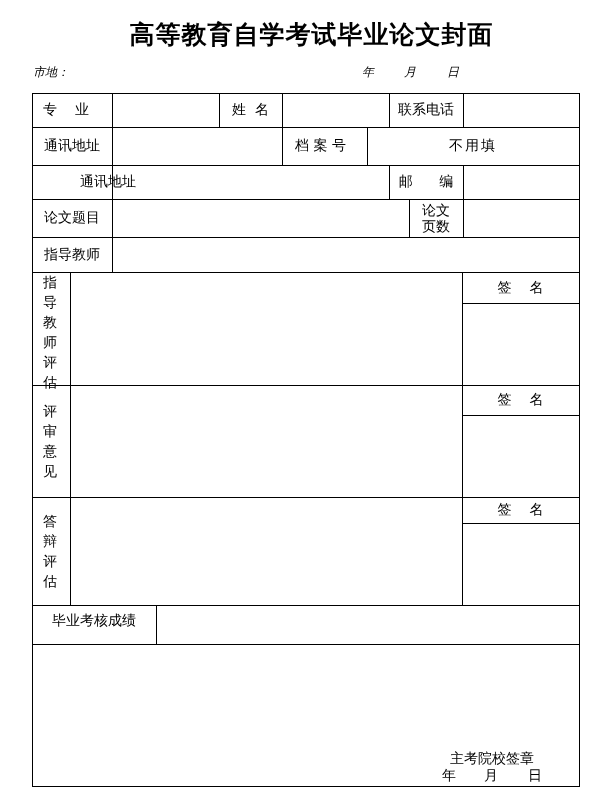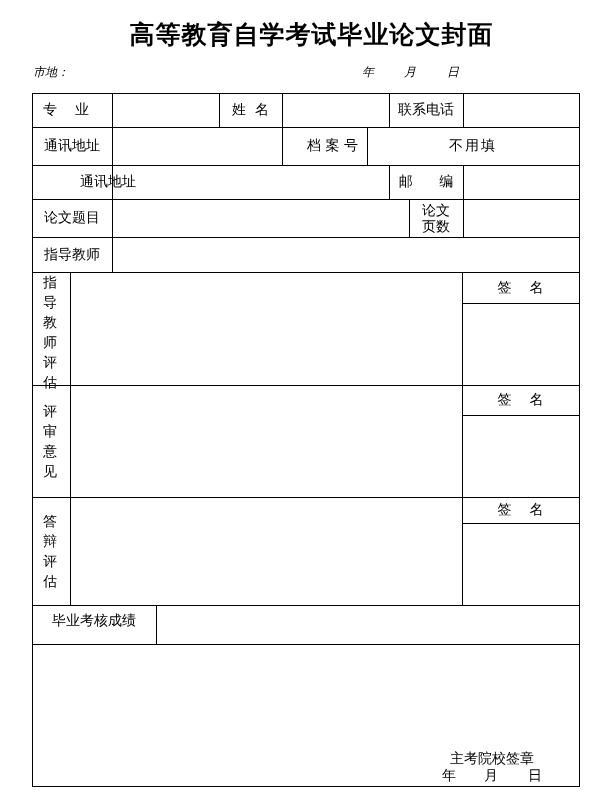--- a/index.html
+++ b/index.html
@@ -75,21 +75,21 @@
 <div class="field" style="left:113px; top:94px; width:106px; height:33px;"></div>
 <div class="cell" style="left:219px; top:93px; width:63px; height:34px;">
     <span style="white-space:pre;">姓  名</span>
   </div>
 <div class="field" style="left:283px; top:94px; width:106px; height:33px;"></div>
 <div class="cell" style="left:389px; top:93px; width:74px; height:34px;">联系电话</div>
 <div class="field" style="left:464px; top:94px; width:115px; height:33px;"></div>
 
 <div class="cell" style="left:32px; top:127px; width:80px; height:38px;">通讯地址</div>
 <div class="field" style="left:113px; top:128px; width:169px; height:37px;"></div>
-<div class="cell" style="left:282px; top:127px; width:85px; height:38px;padding-left:8px;">
+<div class="cell" style="left:270px; top:127px; width:85px; height:38px;padding-left:8px;">
     <span style="white-space:pre;">档 案 号</span>
   </div>
 <div class="cell" style="left:367px; top:127px; width:212px; height:38px; letter-spacing:2px;">不用填</div>
 
 <div class="cell" style="left:32px; top:165px; width:80px; height:34px;padding-left:36px;">通讯地址</div>
 <div class="field" style="left:113px; top:166px; width:276px; height:33px;"></div>
 <div class="cell" style="left:389px; top:165px; width:74px; height:34px;text-align:center;">
     <span style="white-space:pre;">邮      编</span>
   </div>
 <div class="field" style="left:464px; top:166px; width:115px; height:33px;"></div>

